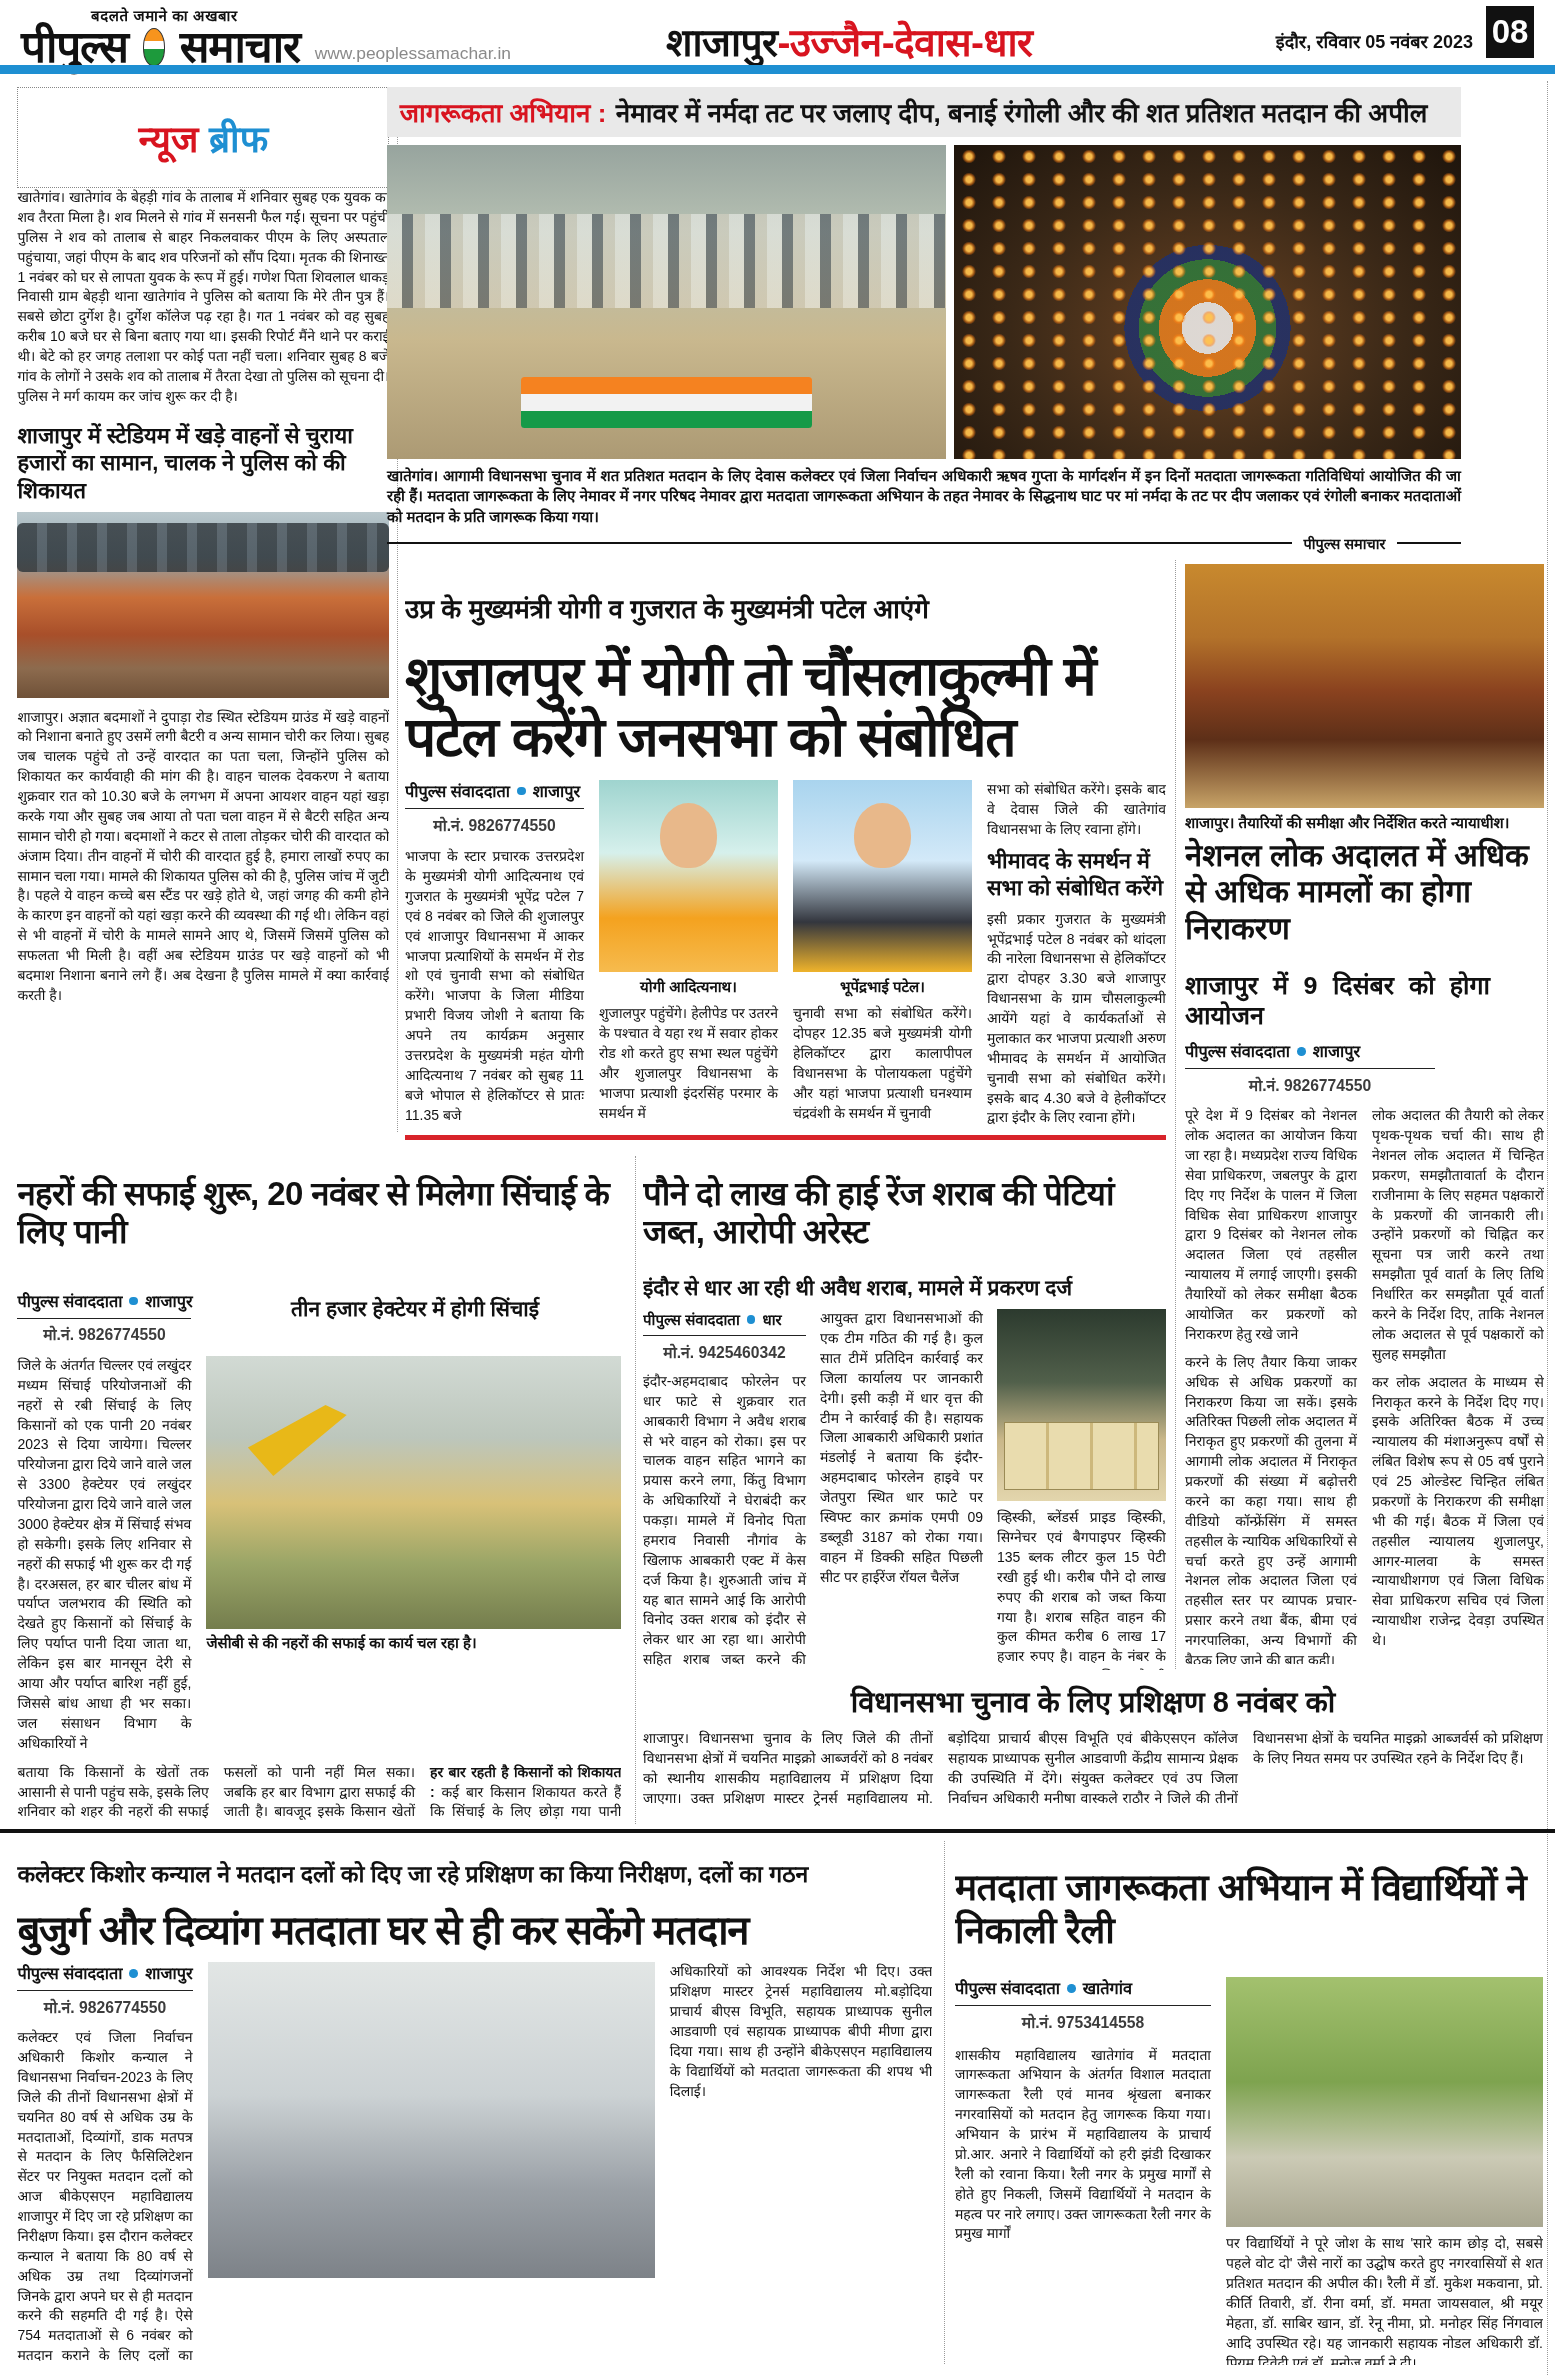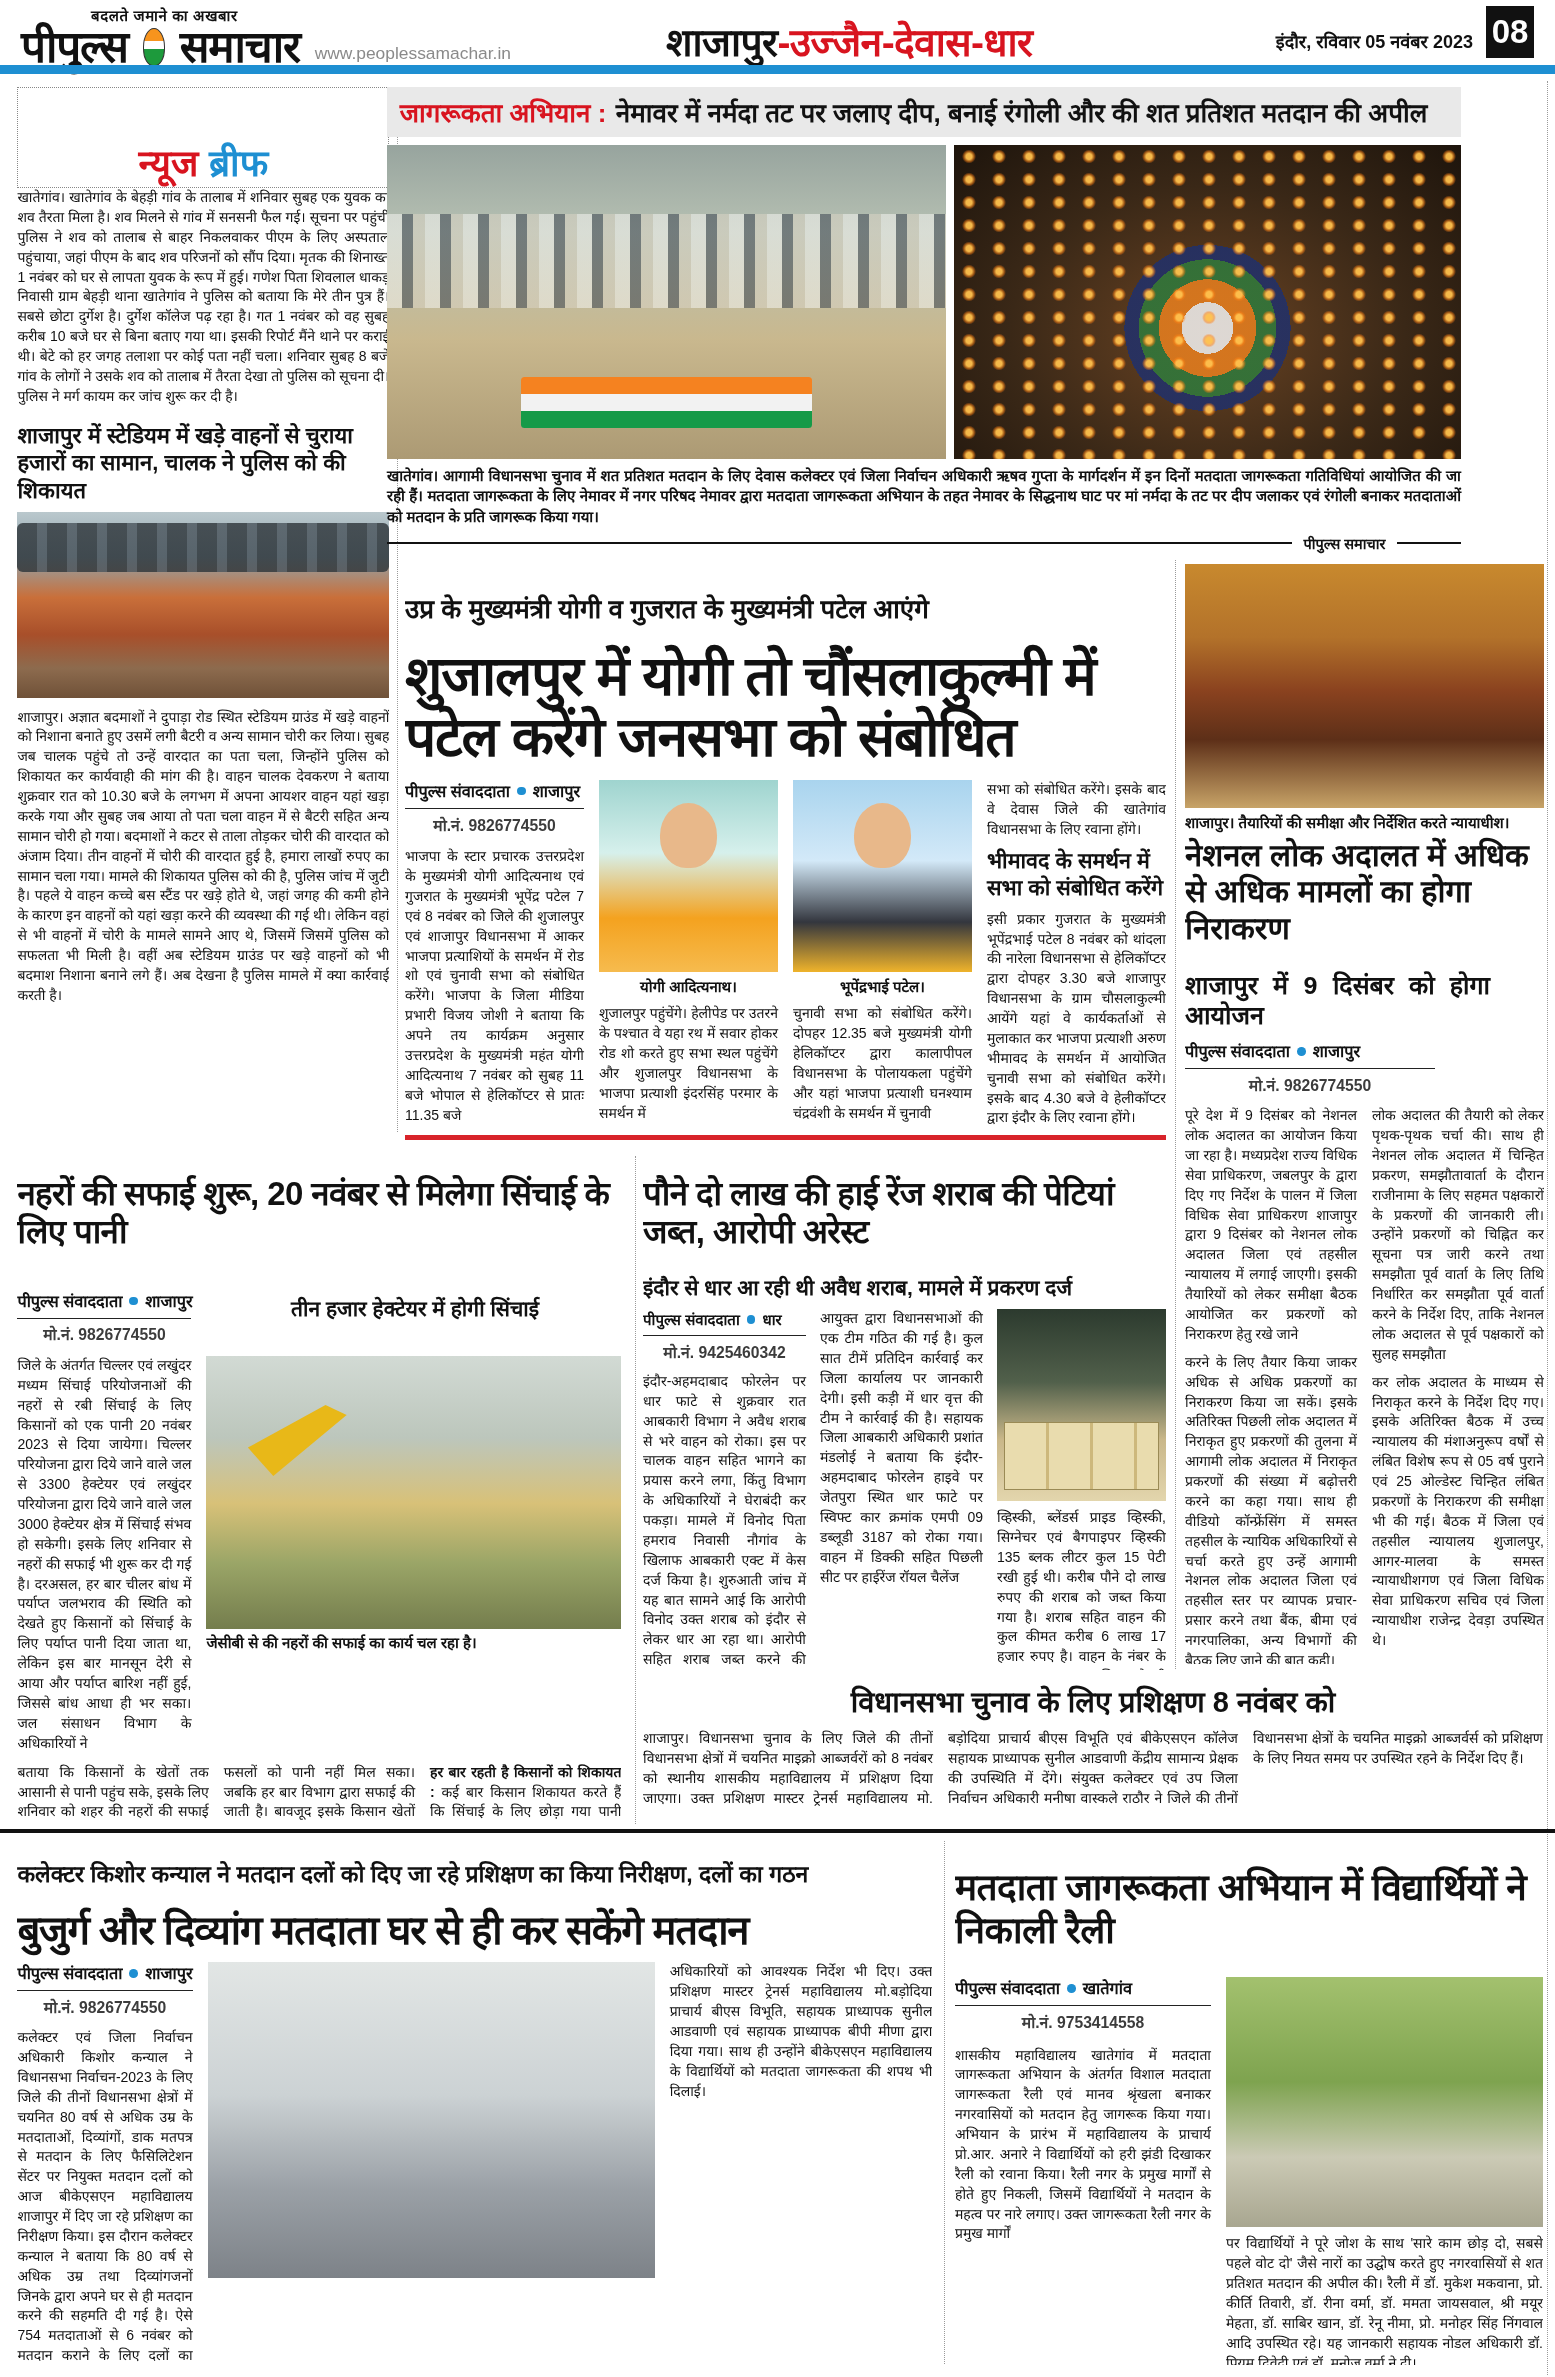--- a/index.html
+++ b/index.html
@@ -25,21 +25,21 @@
   .pagebox{width:48px;height:52px;background:#111;color:#fff;font-size:33px;font-weight:bold;
            display:flex;align-items:center;justify-content:center;}
   .blue-bar{position:absolute;left:0;top:65px;width:1555px;height:9.3px;background:#1e8fd2;}
 
   
   .vdiv{position:absolute;border-left:1.7px dotted #9a9a9a;}
   .red-rule{position:absolute;background:#d8232a;height:5.2px;}
   .black-rule{position:absolute;background:#111;height:3.5px;}
 
   
-  .brief-box{border:1.7px dotted #888;height:99px;display:flex;align-items:flex-end;justify-content:center;
+  .brief-box{border:1.7px dotted #888;height:99px;display:flex;align-items:center;justify-content:center;
              font-size:37px;font-weight:bold;gap:10.5px;}
   .brief-h{font-size:22px;font-weight:bold;line-height:1.25;margin:15px 0 8.1px;}
 
   
   .banner{background:#e9e9e9;height:50px;display:flex;align-items:center;padding:0 12.8px;
           font-size:26px;font-weight:bold;gap:9.3px;white-space:nowrap;overflow:hidden;}
   .caption{font-size:15px;font-weight:bold;line-height:1.35;text-align:justify;}
   .credit{display:flex;align-items:center;gap:11.6px;margin-top:5.8px;}
   .credit .l1{flex:1;border-top:2.3px solid #111;}
   .credit .l2{width:64px;border-top:2.3px solid #111;}

